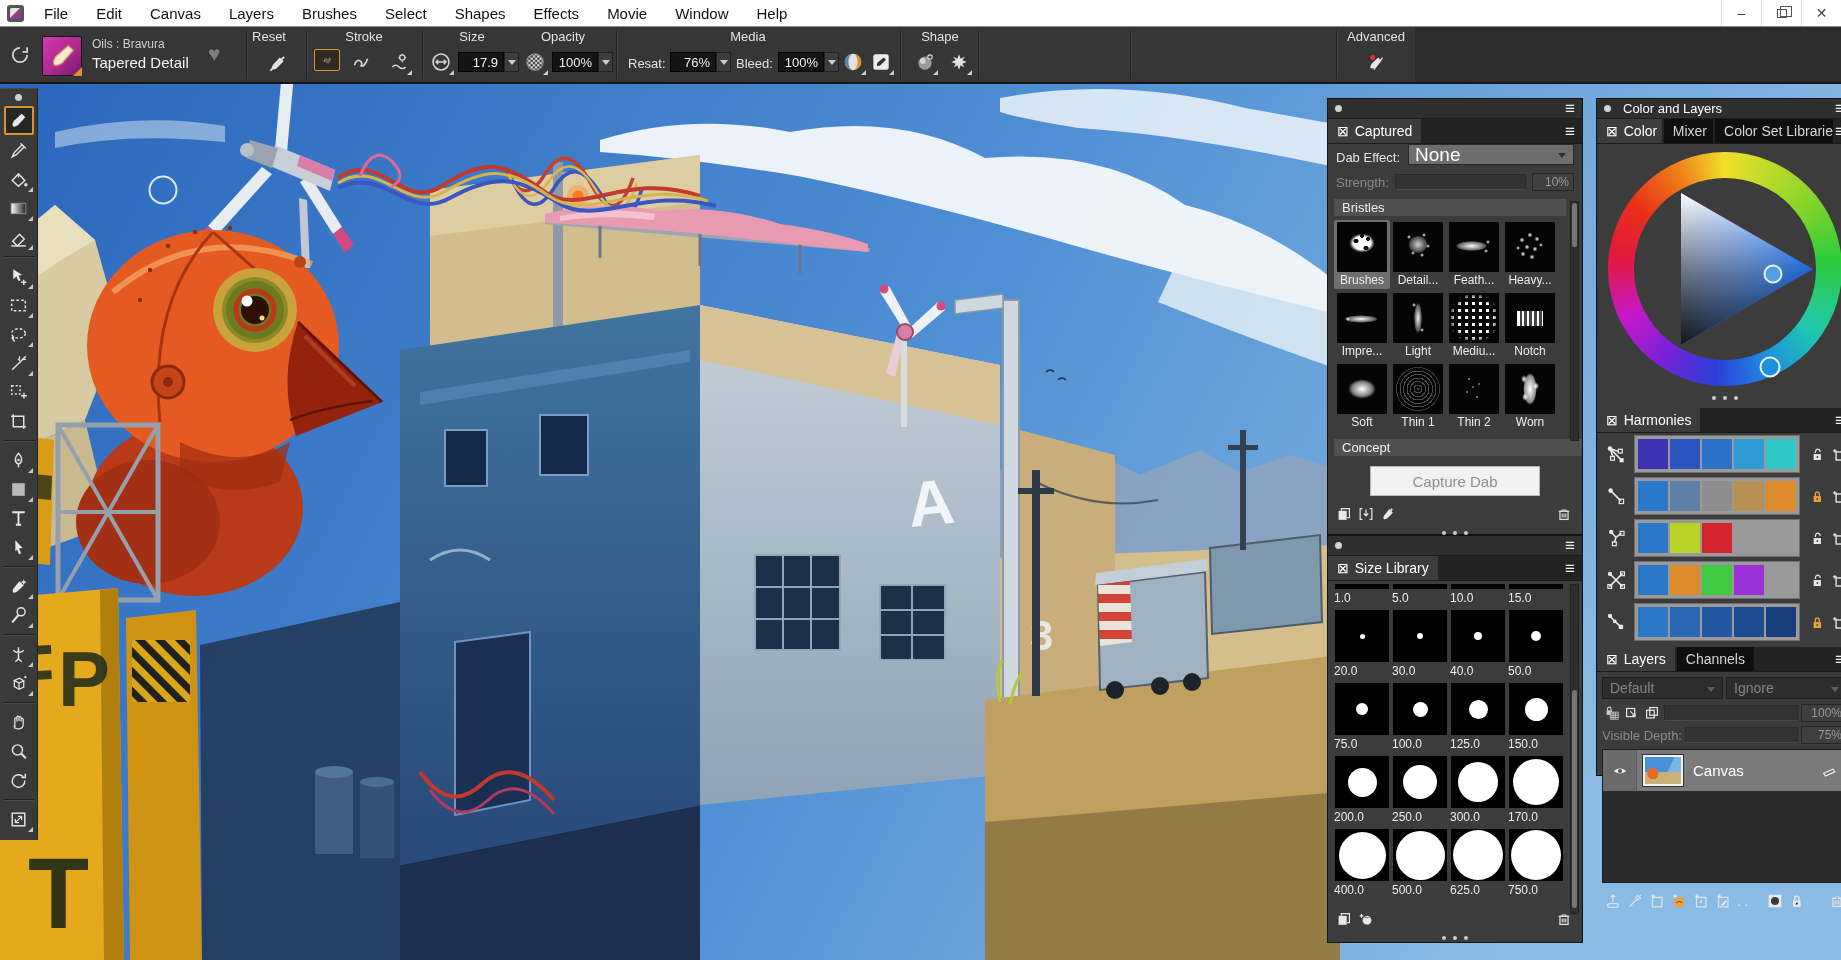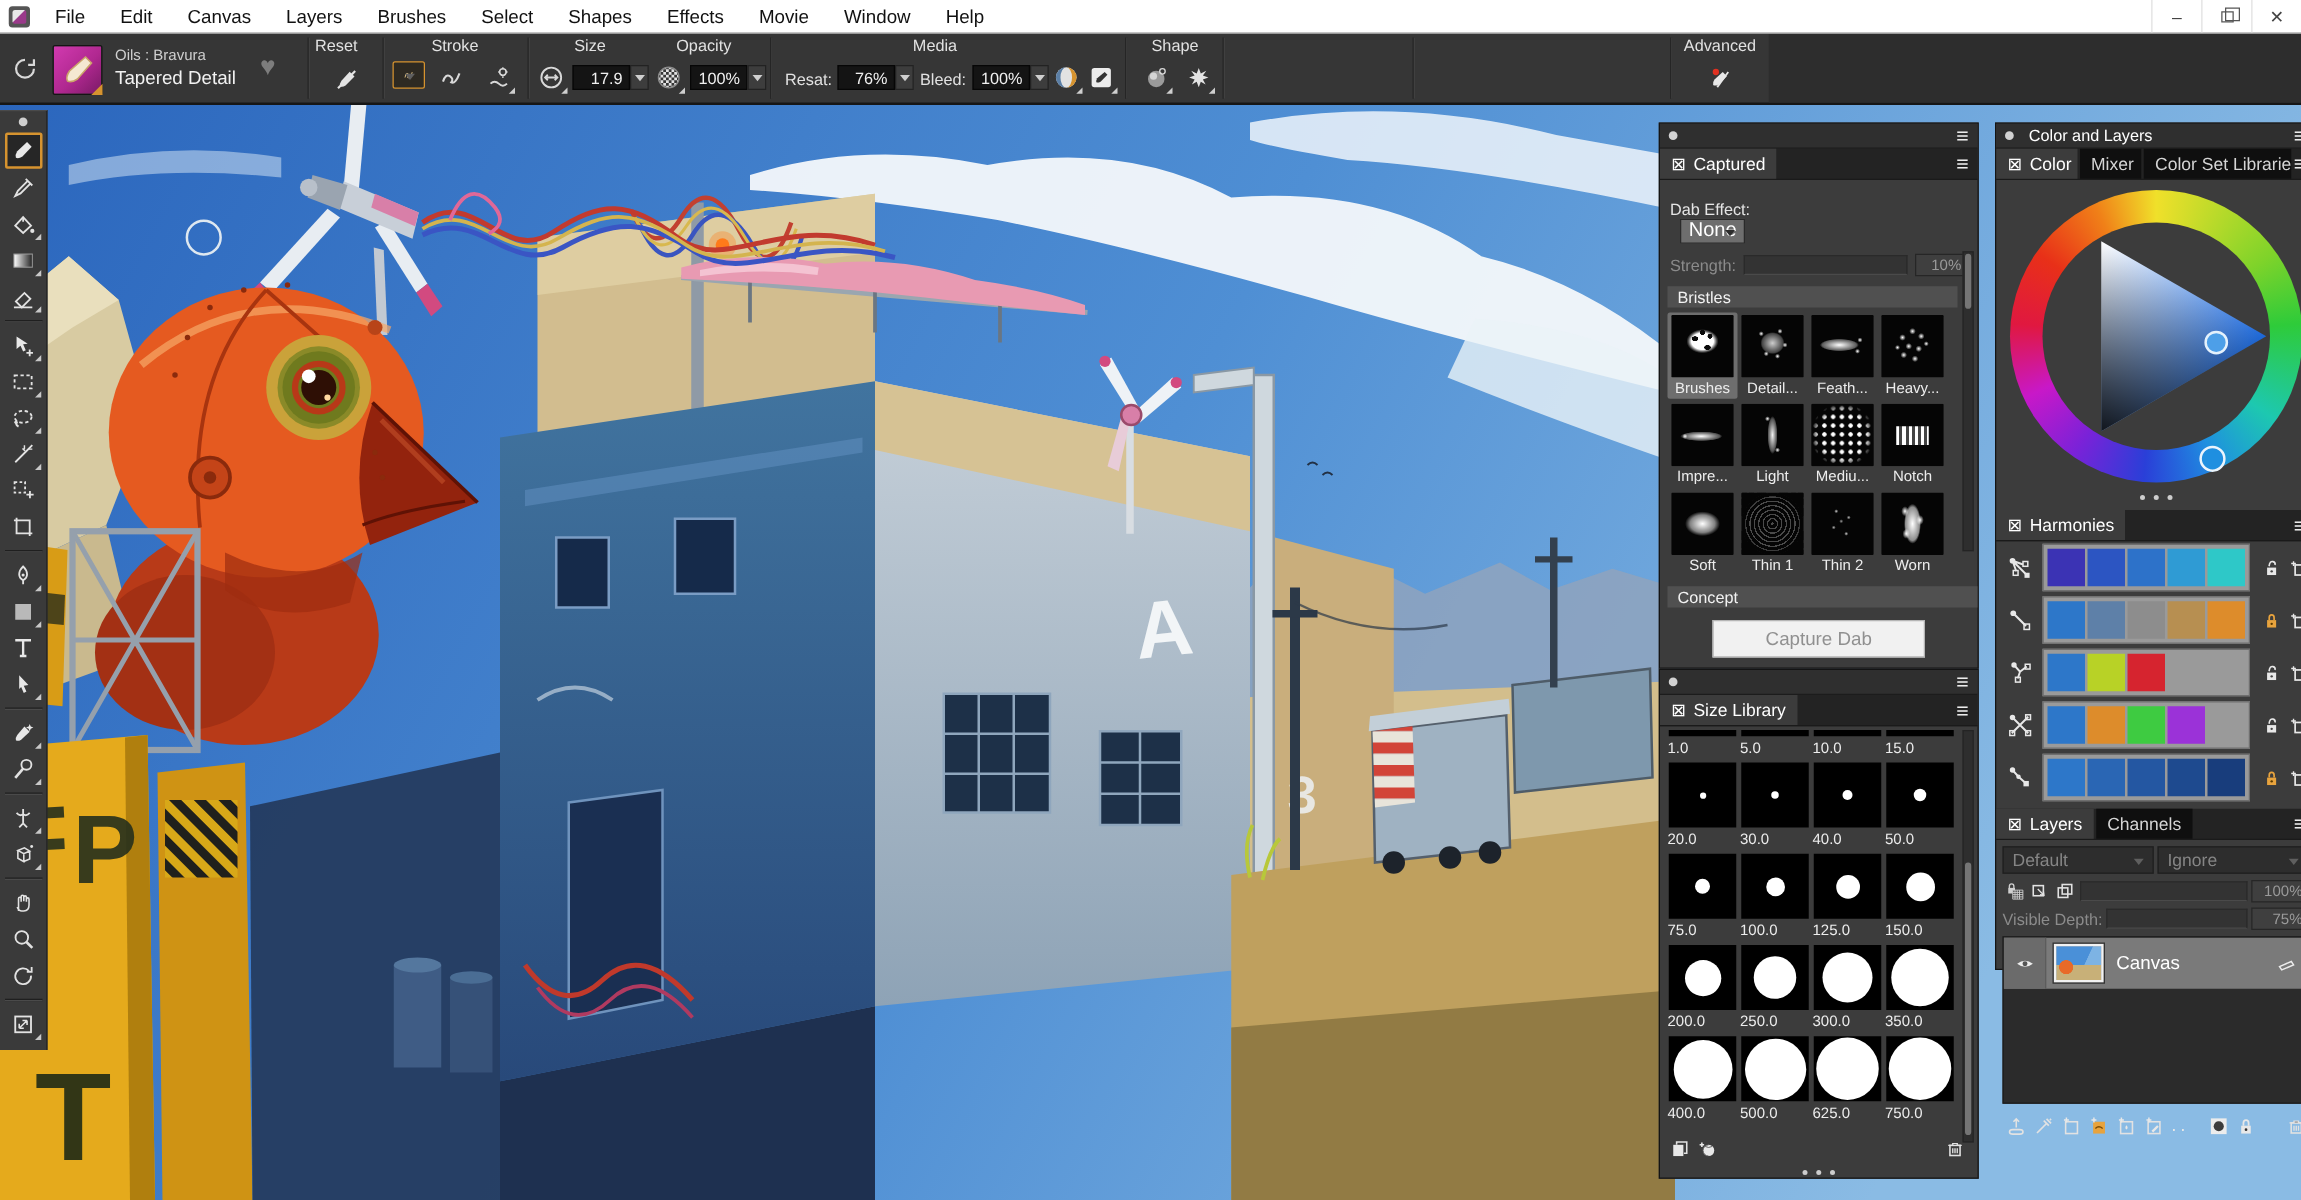--- a/index.html
+++ b/index.html
@@ -70,24 +70,24 @@
   .tabrow{height:25px;background:#232323;display:flex;align-items:stretch;border-bottom:1px solid #1a1a1a;}
   .tab{display:flex;align-items:center;gap:6px;padding:0 9px;background:#0f0f0f;color:#d5d5d5;
        font-size:14px;margin-right:2px;white-space:nowrap;overflow:hidden;}
   .tab.active{background:#3c3c3c;color:#fff;}
   .closebox{font-size:14px;}
   .tabrow .burger{padding-right:7px;display:flex;align-items:center;}
   .drag-dots{display:flex;gap:7px;justify-content:center;align-items:center;}
   .drag-dots i{width:4px;height:4px;border-radius:50%;background:#cdcdcd;}
 
   
-  .row-dab{display:flex;align-items:flex-start;margin:16px 8px 0;flex-direction:column;}
+  .row-dab{display:flex;align-items:flex-end;margin:0 8px 0;}
   .lbl{font-size:13px;color:#e5e5e5;}
   .lbl.dim{color:#8b8b8b;}
-  .dropdown{flex:1;height:21px;background:#6e6e6e;border:1px solid #2a2a2a;color:#fff;font-size:16px;
+  .dropdown{flex:1;height:21px;background:#6e6e6e;border:1px solid #2a2a2a;color:#fff;font-size:19px;
             display:flex;align-items:center;padding:0 6px;margin-left:8px;position:relative;}
   .dropdown::after{content:"";position:absolute;right:7px;top:8px;border-left:4px solid transparent;border-right:4px solid transparent;border-top:5px solid #2c2c2c;}
   .row-strength{display:flex;align-items:center;margin:8px 8px 0;gap:6px;}
   .slider-track{flex:1;height:16px;background:#333;border:1px solid #2a2a2a;border-bottom-color:#4a4a4a;}
   .minibox{width:42px;height:18px;background:#3f3f3f;border:1px solid #262626;color:#9a9a9a;font-size:12px;
            display:flex;align-items:center;justify-content:flex-end;padding-right:4px;}
   .sect-head{height:17px;background:#505050;color:#f2f2f2;font-size:13px;display:flex;align-items:center;
              padding:0 8px;margin:8px 0 0 6px;}
   .scrollcol{position:absolute;right:3px;width:9px;background:#2e2e2e;border:1px solid #242424;}
   .scrollthumb{position:absolute;left:1px;right:1px;background:#757575;border-radius:3px;}
@@ -910,21 +910,21 @@
         <div class="scell">
           <div class="sthumb">
             <span class="sdot" style="width: 40px; height: 40px;"></span>
           </div>
           <div class="sname">300.0</div>
         </div>
         <div class="scell">
           <div class="sthumb">
             <span class="sdot" style="width: 46px; height: 46px;"></span>
           </div>
-          <div class="sname">350.0</div>
+          <div class="sname">170.0</div>
         </div>
         <div class="scell">
           <div class="sthumb">
             <span class="sdot" style="width: 47px; height: 47px;"></span>
           </div>
           <div class="sname">400.0</div>
         </div>
         <div class="scell">
           <div class="sthumb">
             <span class="sdot" style="width: 49px; height: 49px;"></span>

